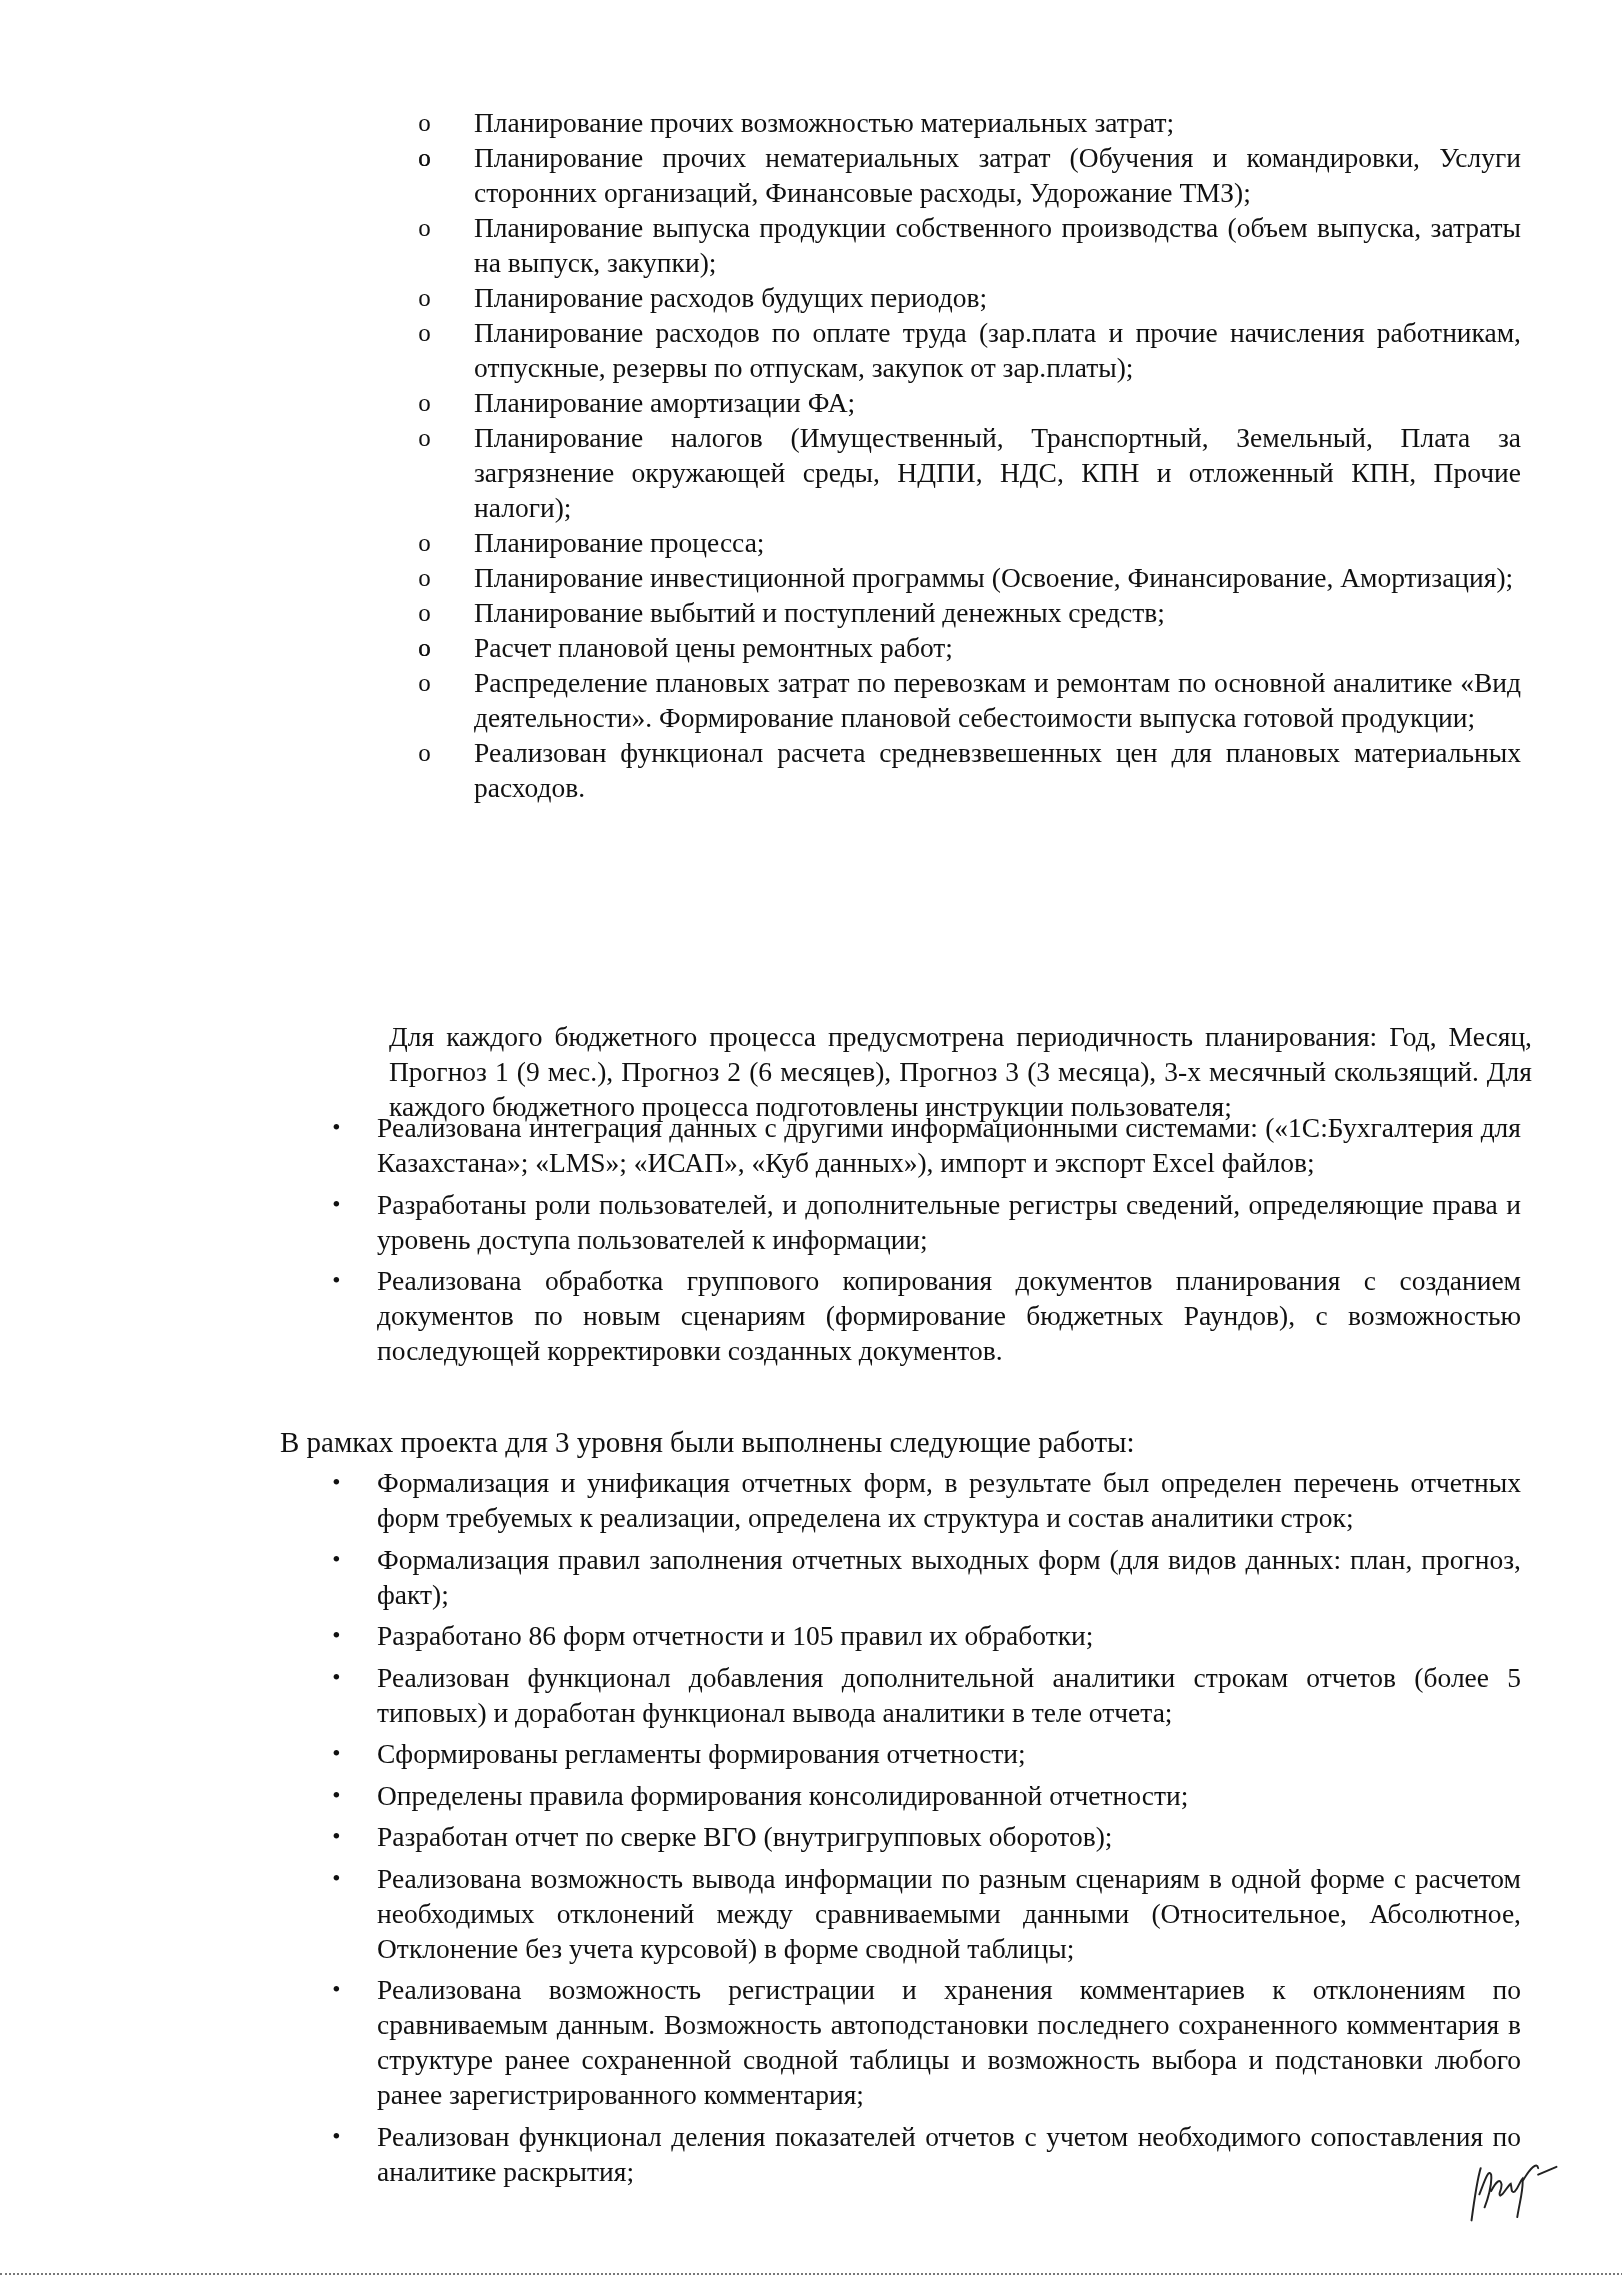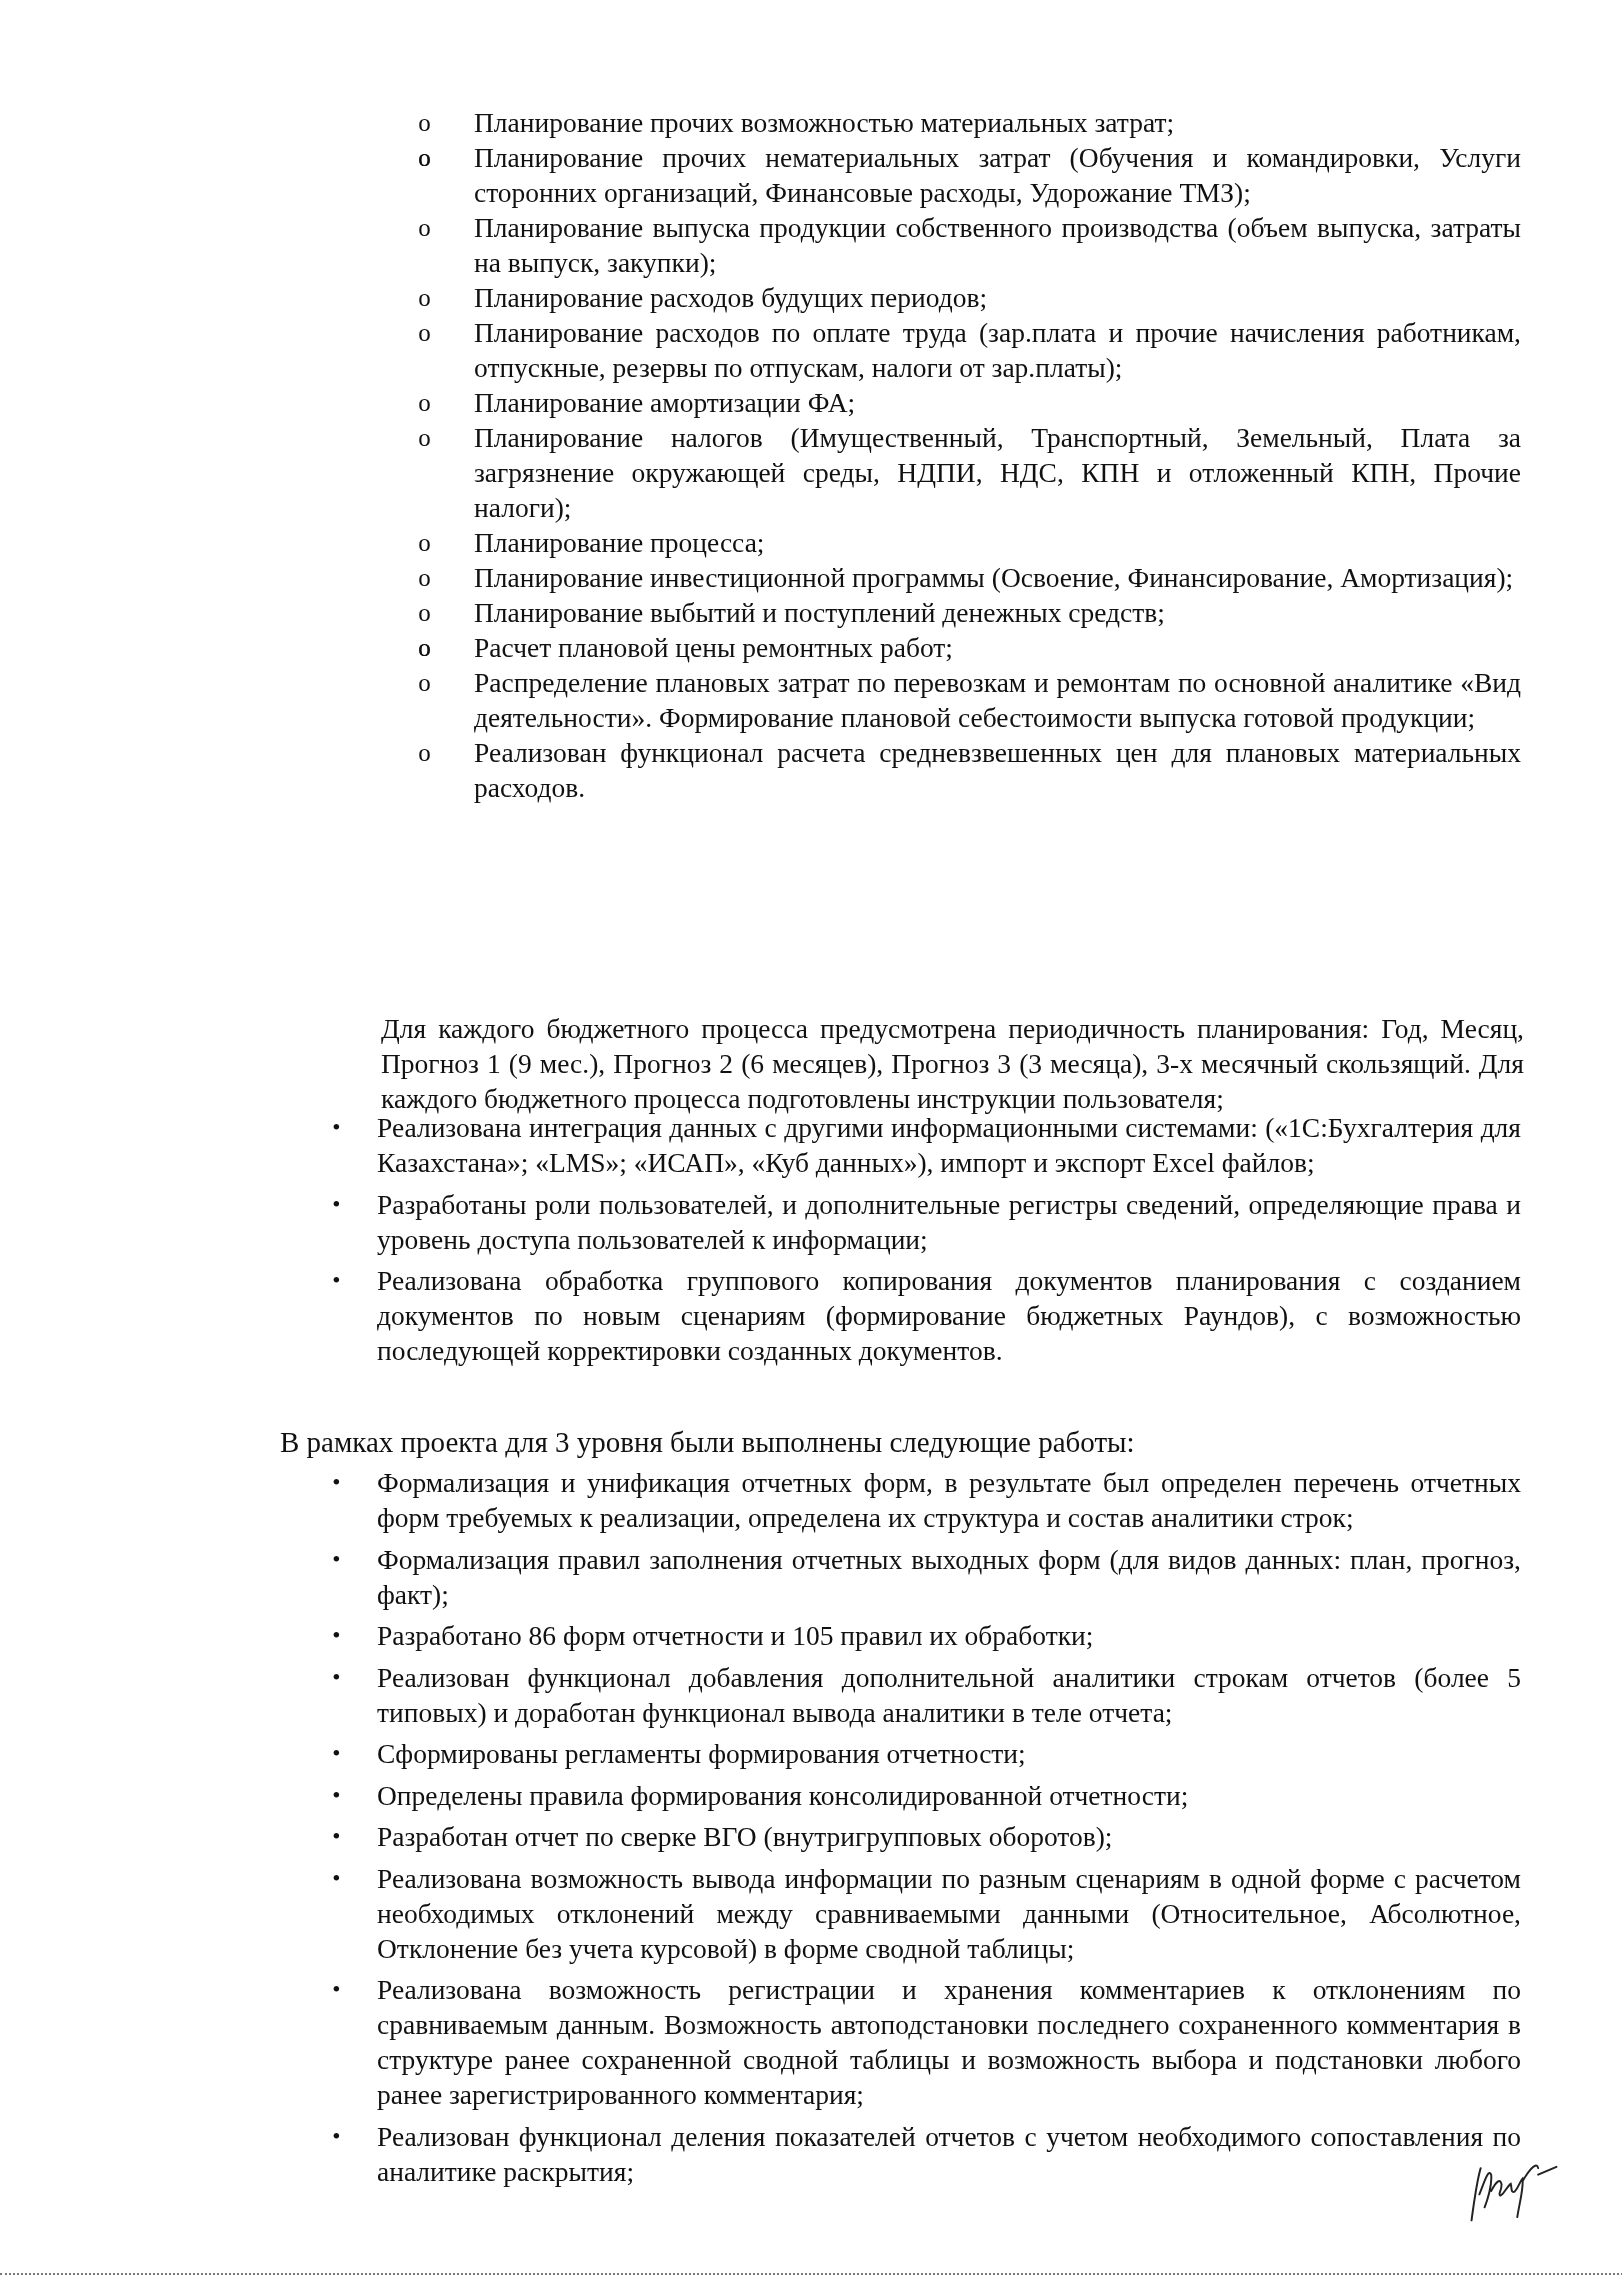--- a/index.html
+++ b/index.html
@@ -25,33 +25,33 @@
 <body>
 
 <div class="page">
 
   <div class="sub-list">
     <p class="sub-item"><span class="bullet">o</span><span>Планирование прочих возможностью материальных затрат;</span></p>
     <p class="sub-item"><span class="bullet">o</span></p>
     <p class="sub-item"><span class="bullet">o</span><span>Планирование прочих нематериальных затрат (Обучения и командировки, Услуги сторонних организаций, Финансовые расходы, Удорожание ТМЗ);</span></p>
     <p class="sub-item"><span class="bullet">o</span><span>Планирование выпуска продукции собственного производства (объем выпуска, затраты на выпуск, закупки);</span></p>
     <p class="sub-item"><span class="bullet">o</span><span>Планирование расходов будущих периодов;</span></p>
-    <p class="sub-item"><span class="bullet">o</span><span>Планирование расходов по оплате труда (зар.плата и прочие начисления работникам, отпускные, резервы по отпускам, налоги от зар.платы);</span></p>
+    <p class="sub-item"><span class="bullet">o</span><span>Планирование расходов по оплате труда (зар.плата и прочие начисления работникам, отпускные, резервы по отпускам, закупок от зар.платы);</span></p>
     <p class="sub-item"><span class="bullet">o</span><span>Планирование амортизации ФА;</span></p>
     <p class="sub-item"><span class="bullet">o</span><span>Планирование налогов (Имущественный, Транспортный, Земельный, Плата за загрязнение окружающей среды, НДПИ, НДС, КПН и отложенный КПН, Прочие налоги);</span></p>
     <p class="sub-item"><span class="bullet">o</span><span>Планирование процесса;</span></p>
     <p class="sub-item"><span class="bullet">o</span><span>Планирование инвестиционной программы (Освоение, Финансирование, Амортизация);</span></p>
     <p class="sub-item"><span class="bullet">o</span><span>Планирование выбытий и поступлений денежных средств;</span></p>
     <p class="sub-item"><span class="bullet">o</span></p>
     <p class="sub-item"><span class="bullet">o</span><span>Расчет плановой цены ремонтных работ;</span></p>
     <p class="sub-item"><span class="bullet">o</span><span>Распределение плановых затрат по перевозкам и ремонтам по основной аналитике «Вид деятельности». Формирование плановой себестоимости выпуска готовой продукции;</span></p>
     <p class="sub-item"><span class="bullet">o</span><span>Реализован функционал расчета средневзвешенных цен для плановых материальных расходов.</span></p>
   </div>
 
-  <p class="para" style="top:1007px;margin:4px;">Для каждого бюджетного процесса предусмотрена периодичность планирования: Год, Месяц, Прогноз 1 (9 мес.), Прогноз 2 (6 месяцев), Прогноз 3 (3 месяца), 3-х месячный скользящий. Для каждого бюджетного процесса подготовлены инструкции пользователя;</p>
+  <p class="para" style="top:1007px;margin:12px;">Для каждого бюджетного процесса предусмотрена периодичность планирования: Год, Месяц, Прогноз 1 (9 мес.), Прогноз 2 (6 месяцев), Прогноз 3 (3 месяца), 3-х месячный скользящий. Для каждого бюджетного процесса подготовлены инструкции пользователя;</p>
 
   <div class="main-list" style="top:1110px;">
     <p class="main-item"><span class="bullet">•</span><span>Реализована интеграция данных с другими информационными системами: («1С:Бухгалтерия для Казахстана»; «LMS»; «ИСАП», «Куб данных»), импорт и экспорт Excel файлов;</span></p>
     <p class="main-item"><span class="bullet">•</span><span>Разработаны роли пользователей, и дополнительные регистры сведений, определяющие права и уровень доступа пользователей к информации;</span></p>
     <p class="main-item"><span class="bullet">•</span><span>Реализована обработка группового копирования документов планирования с созданием документов по новым сценариям (формирование бюджетных Раундов), с возможностью последующей корректировки созданных документов.</span></p>
   </div>
 
   <div class="heading">В рамках проекта для 3 уровня были выполнены следующие работы:</div>
 
   <div class="main-list" style="top:1465px;">

